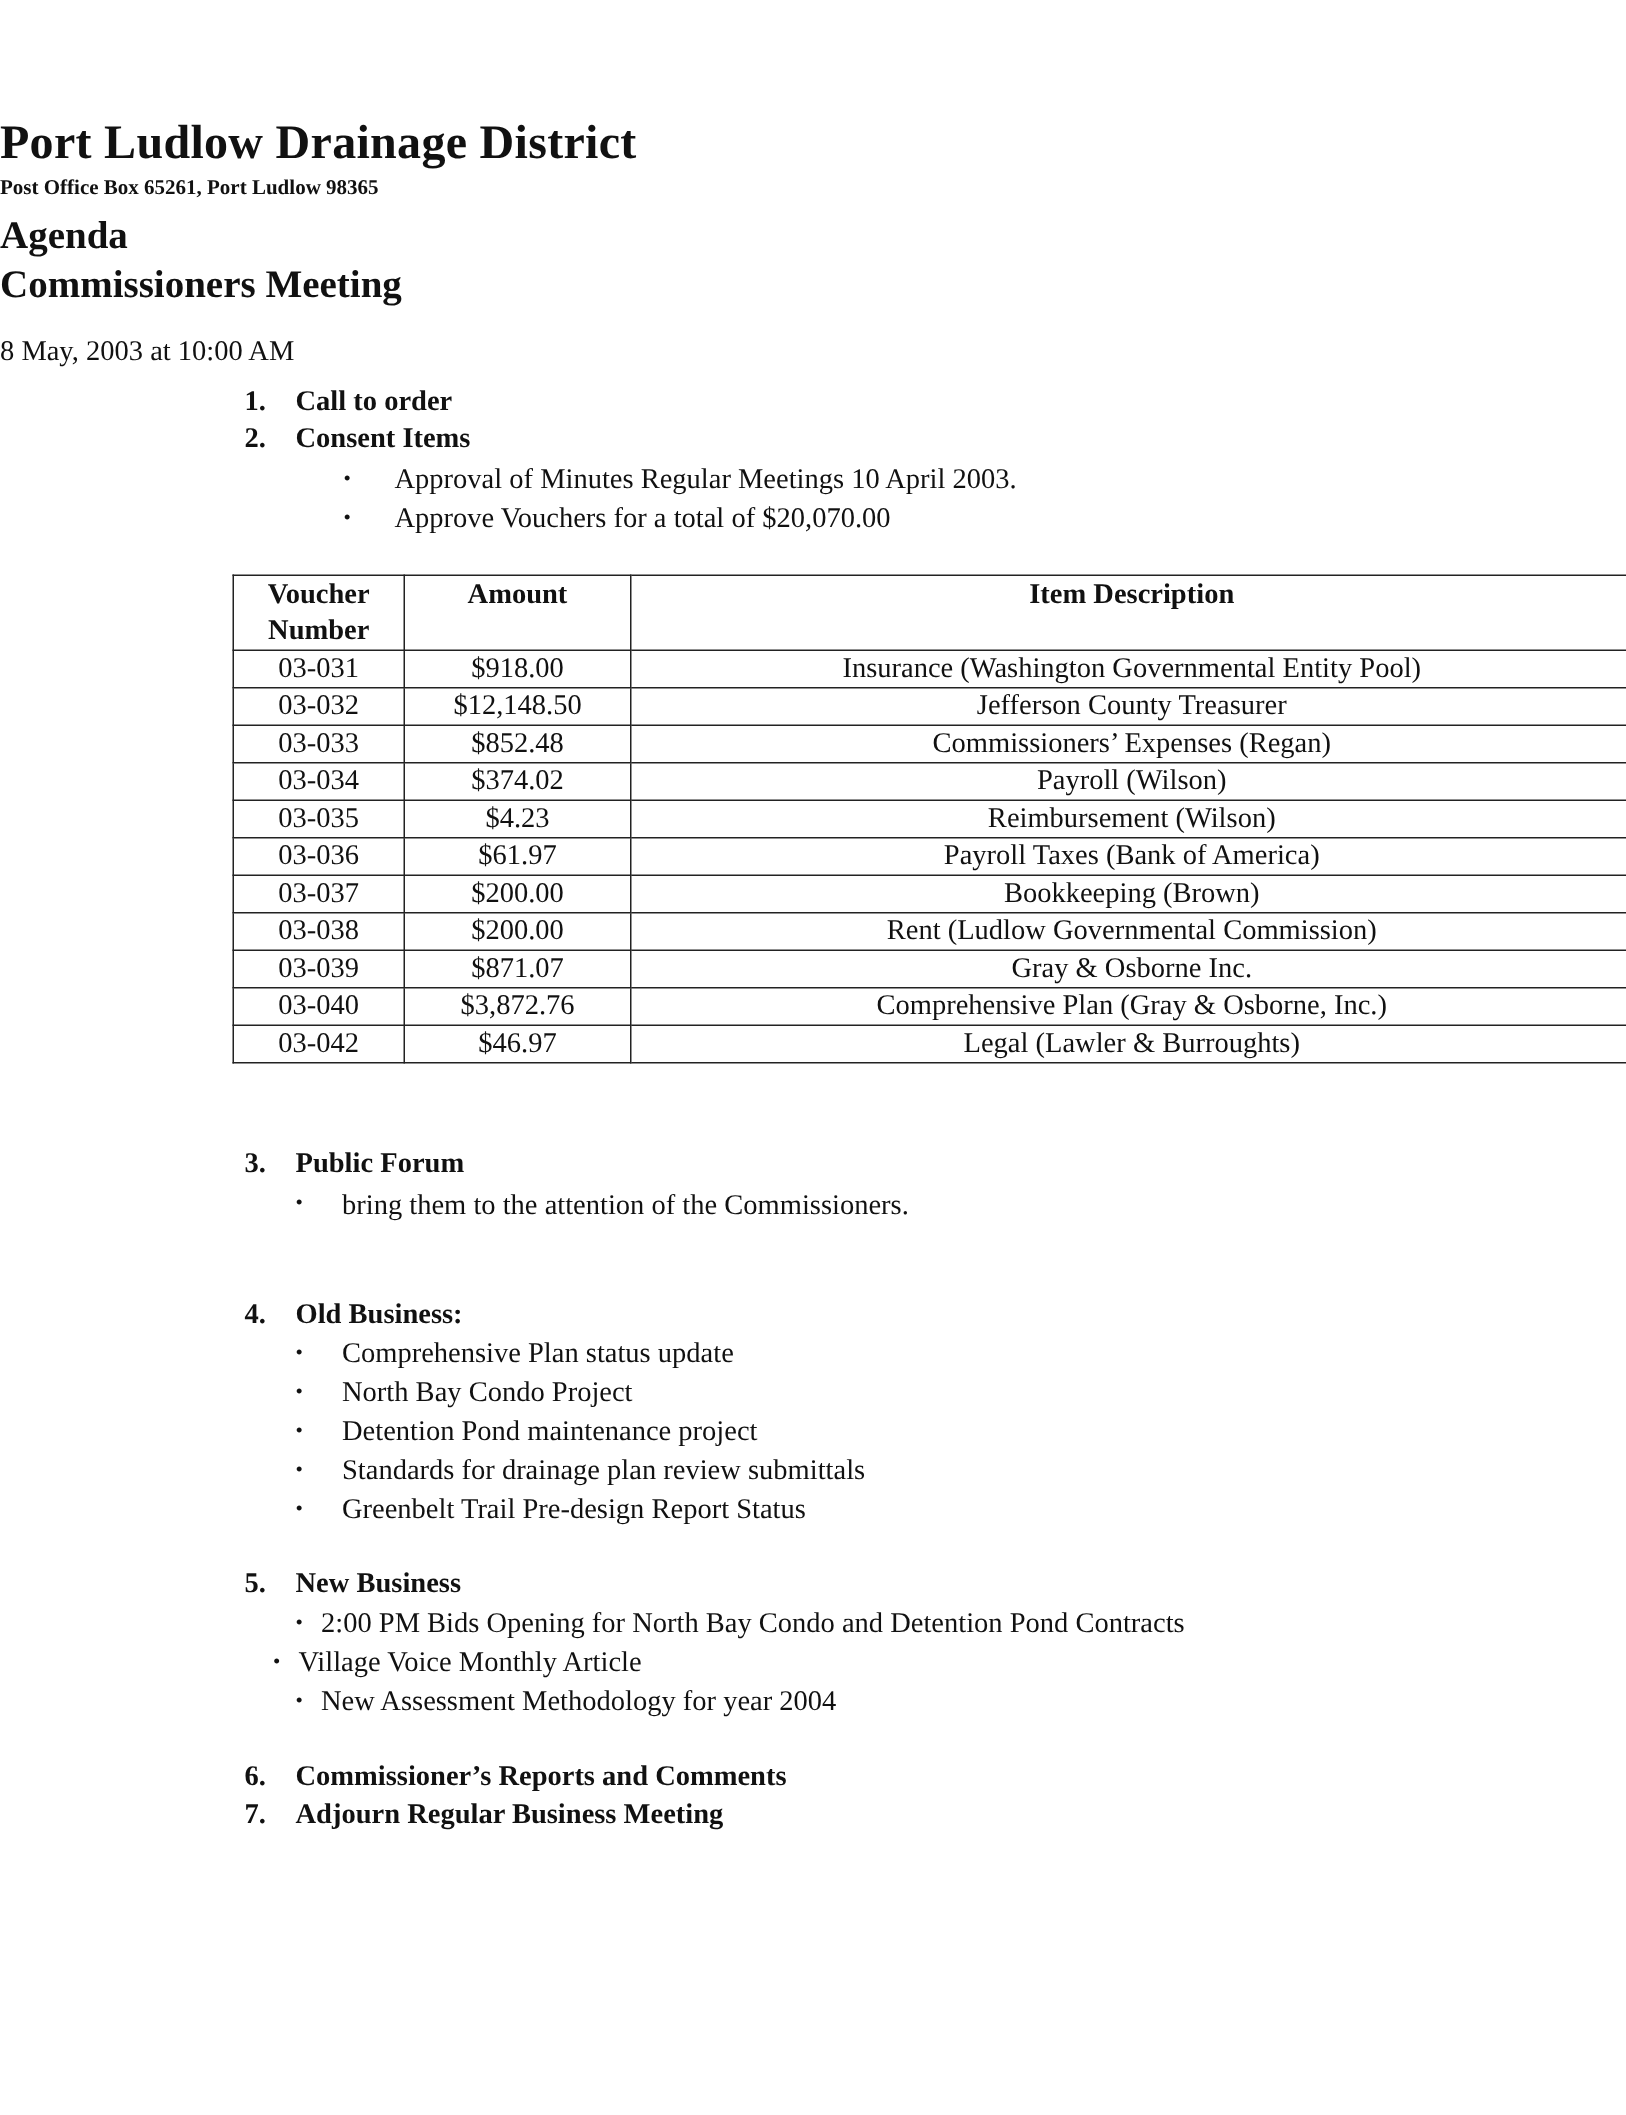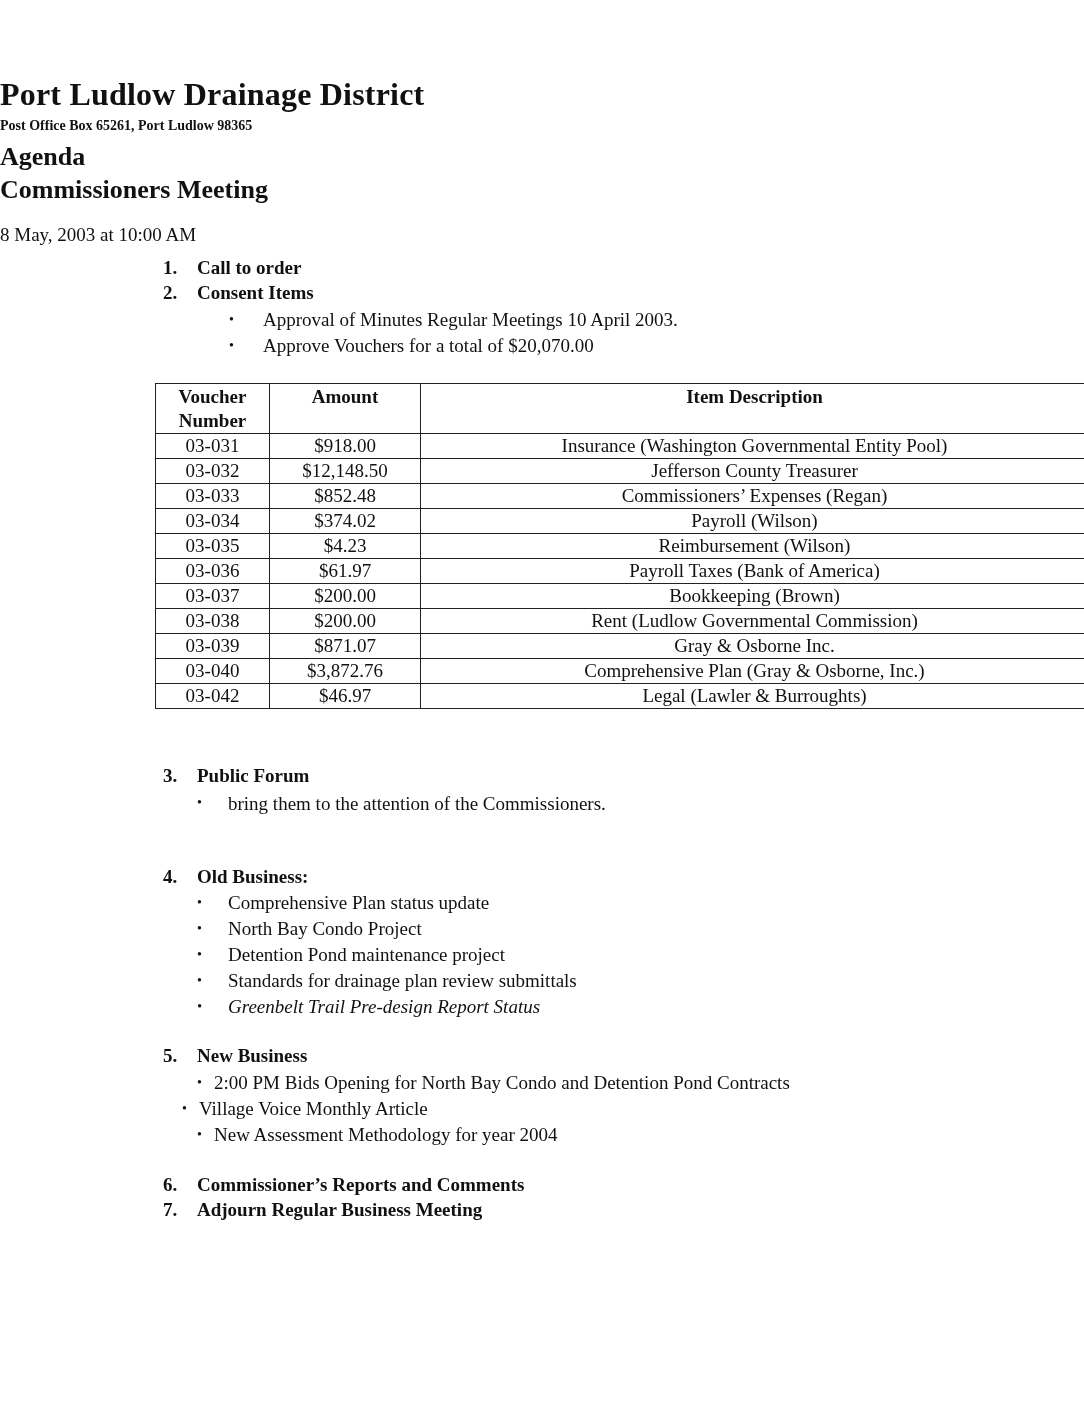--- a/index.html
+++ b/index.html
@@ -143,21 +143,21 @@
 </div>
 <div class="bullet" style="left:197px; top:918px;">
   <span class="dot" style="width:31px;">•</span><span>North Bay Condo Project</span>
 </div>
 <div class="bullet" style="left:197px; top:944px;">
   <span class="dot" style="width:31px;">•</span><span>Detention Pond maintenance project</span>
 </div>
 <div class="bullet" style="left:197px; top:970px;">
   <span class="dot" style="width:31px;">•</span><span>Standards for drainage plan review submittals</span>
 </div>
-<div class="bullet" style="left:197px; top:996px;font-style:italic;">
+<div class="bullet" style="left:197px; top:996px;">
   <span class="dot" style="width:31px;">•</span><span>Greenbelt Trail Pre-design Report Status</span>
 </div>
 
 <div class="section" style="top:1045px;">
   <span class="num">5.</span><span>New Business</span>
 </div>
 <div class="bullet" style="left:197px; top:1072px;">
   <span class="dot" style="width:17px;">•</span><span>2:00 PM Bids Opening for North Bay Condo and Detention Pond Contracts</span>
 </div>
 <div class="bullet" style="left:182px; top:1098px;">

